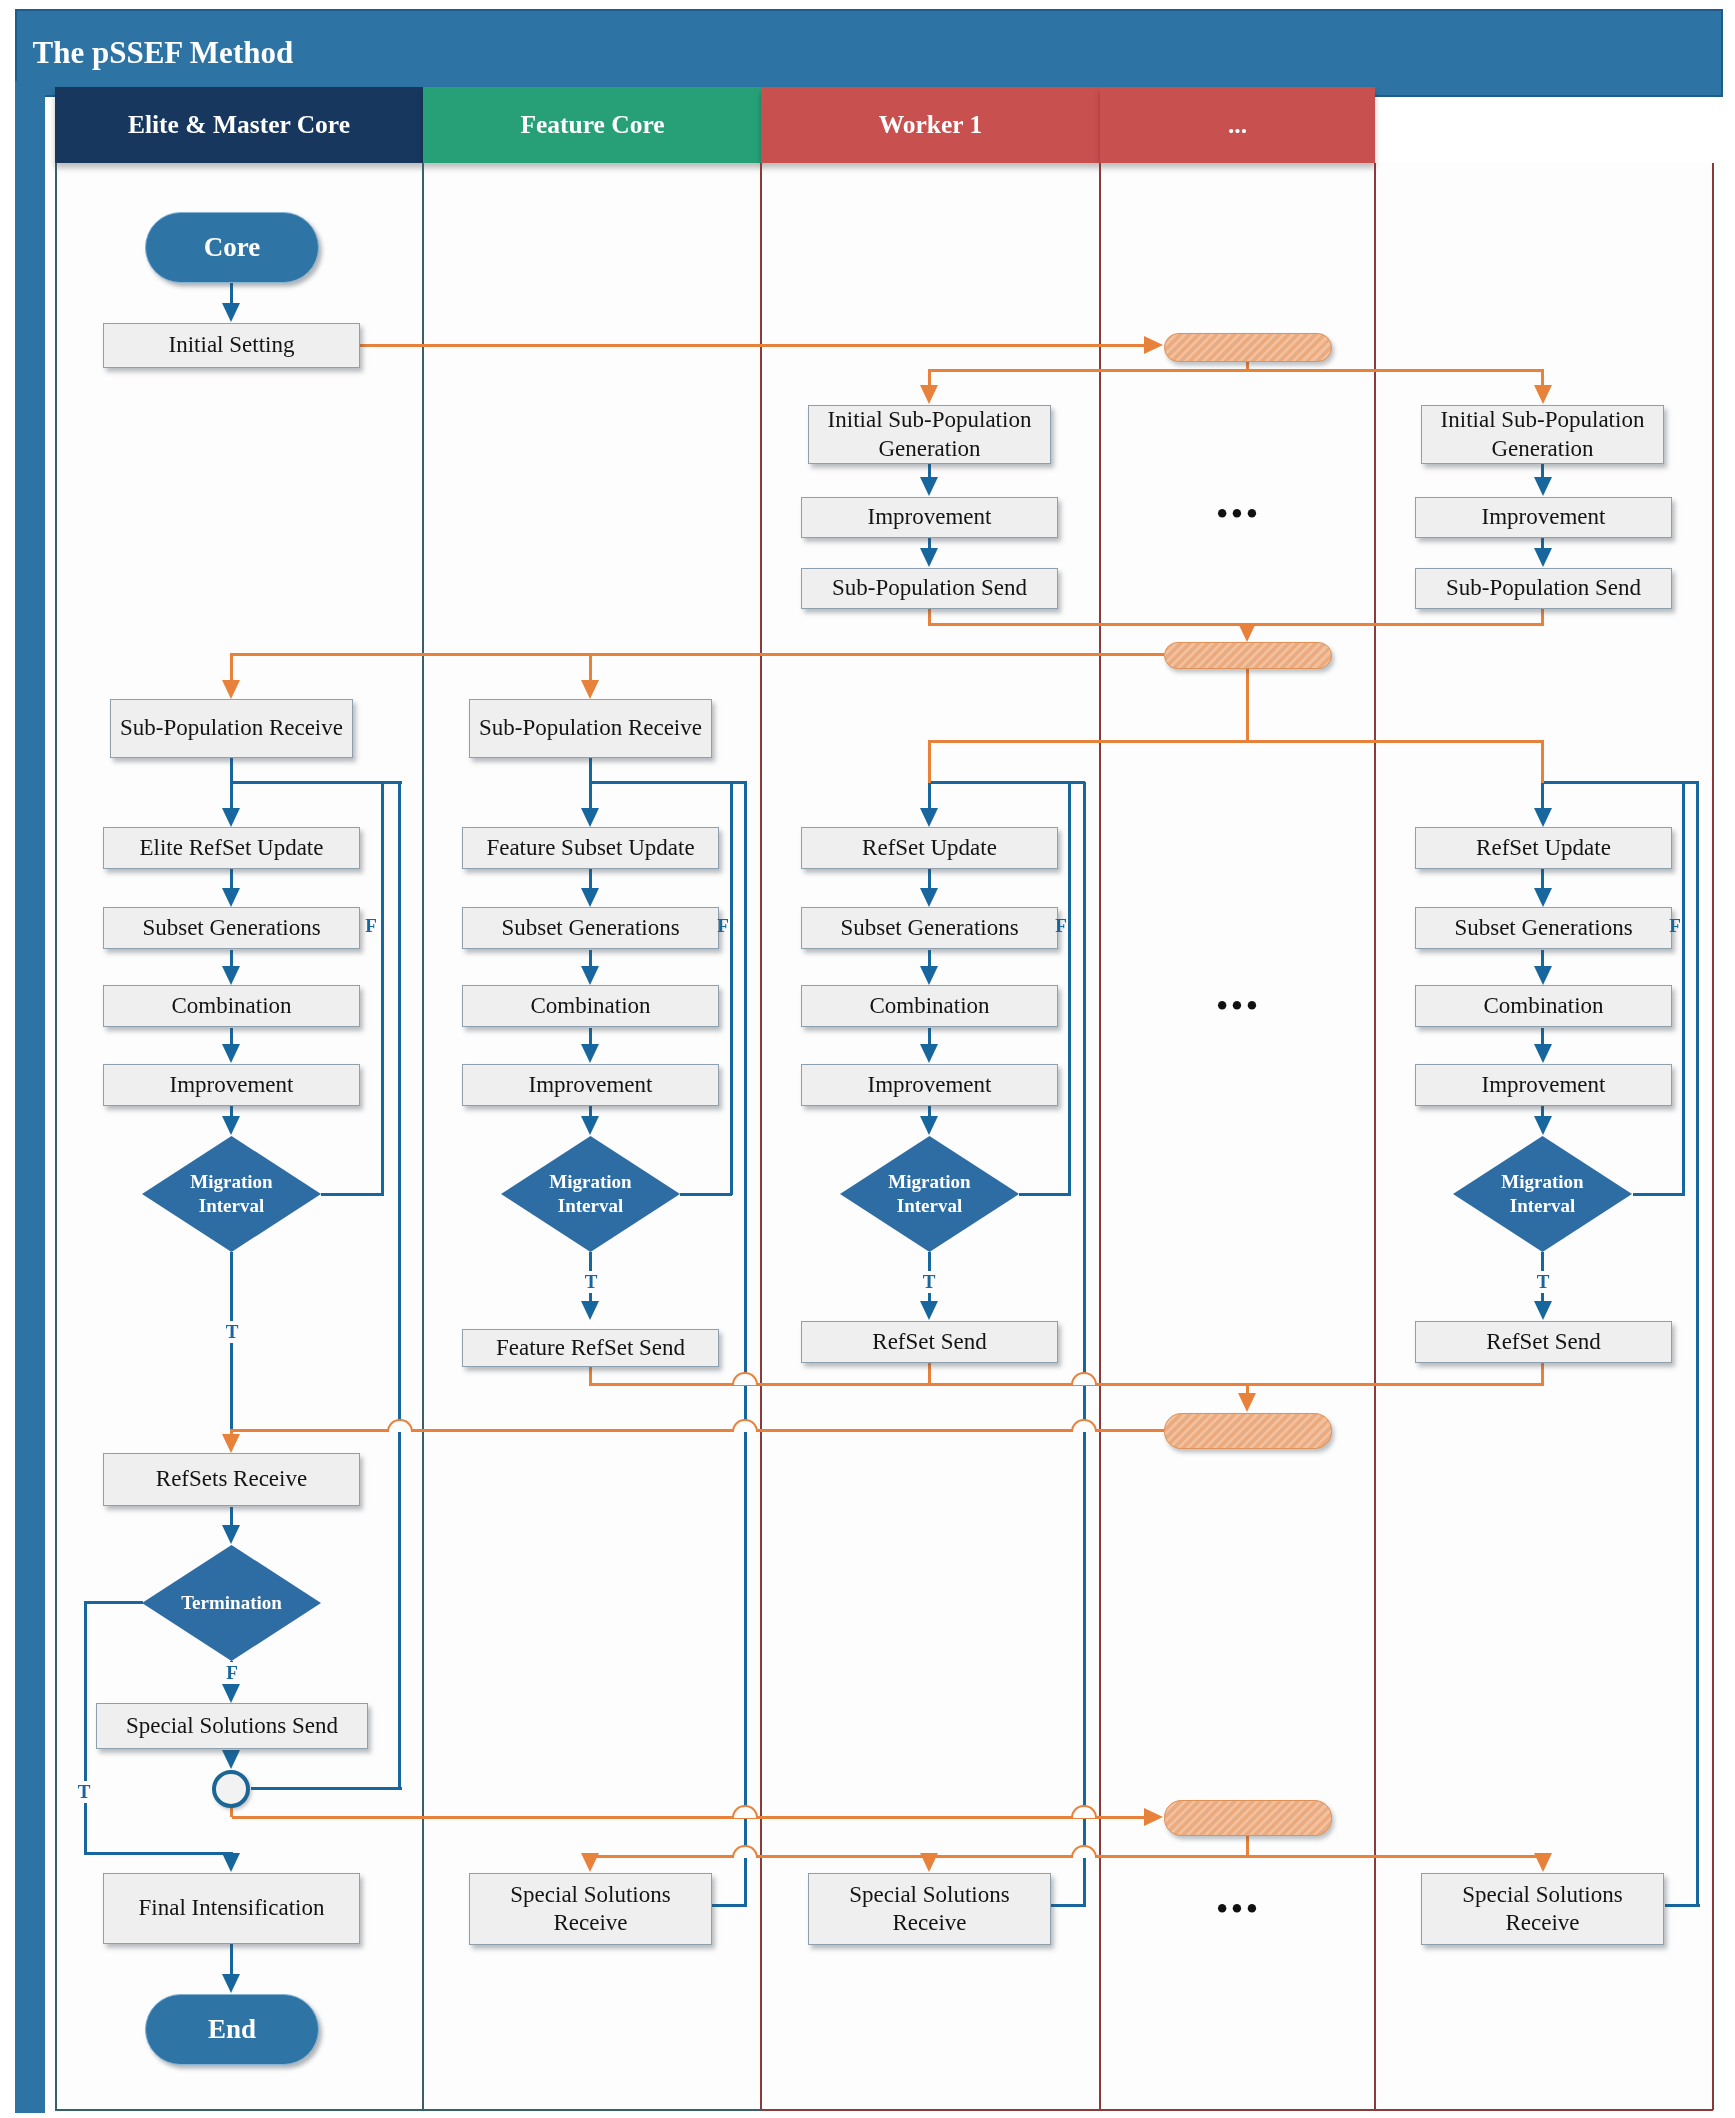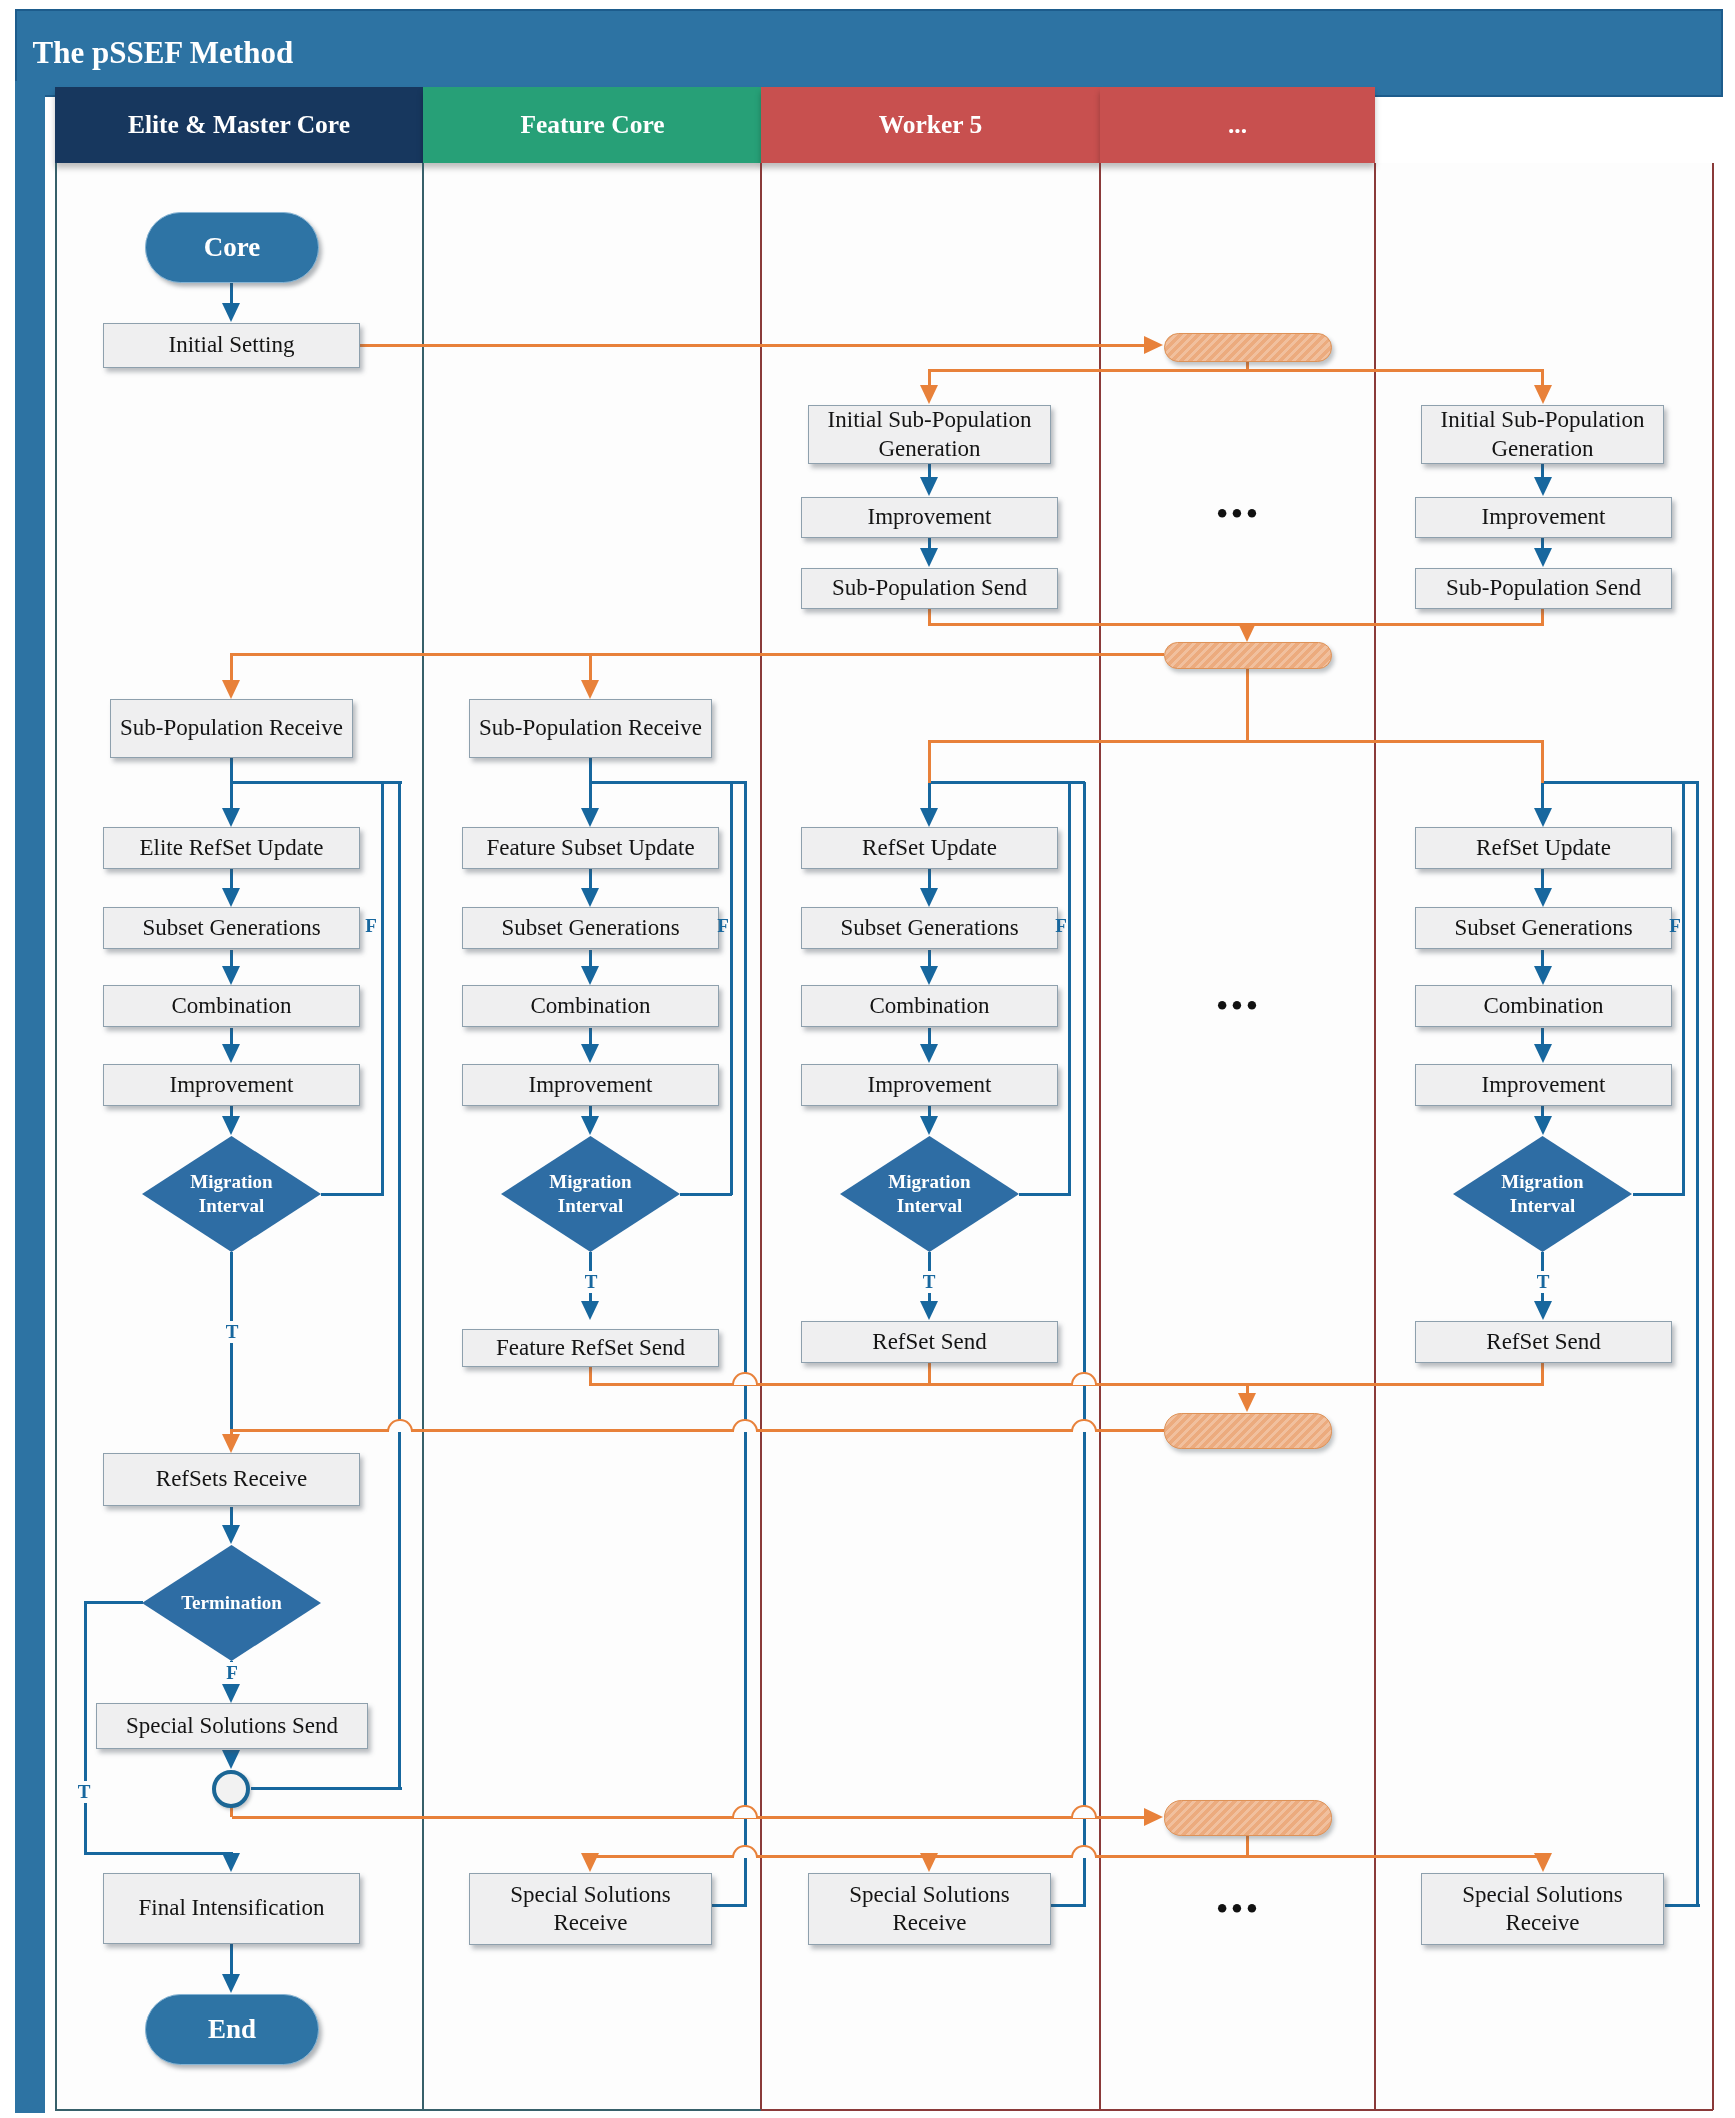--- a/index.html
+++ b/index.html
@@ -60,21 +60,21 @@
   <div class="leftstrip"></div>
   <div class="lanebg"></div>
 
   <div class="hdr hatch" style="left:55px;width:368px;background:#17375e;">
       <span>Elite &amp; Master Core</span>
     </div>
   <div class="hdr hatch" style="left:423px;width:339px;background:#27a077;">
       <span>Feature Core</span>
     </div>
   <div class="hdr hatch" style="left:761px;width:339px;background:#c8504f;">
-      <span>Worker 5</span>
+      <span>Worker 1</span>
     </div>
   <div class="hdr hatch" style="left:1100px;width:275px;background:#c8504f;">
       <span>...</span>
     </div>
 
   <div class="bnd tealb" style="left:55px;"></div>
   <div class="bnd tealb" style="left:422px;"></div>
   <div class="bnd maroonb" style="left:760px;"></div>
   <div class="bnd maroonb" style="left:1099px;"></div>
   <div class="bnd maroonb" style="left:1374px;"></div>

